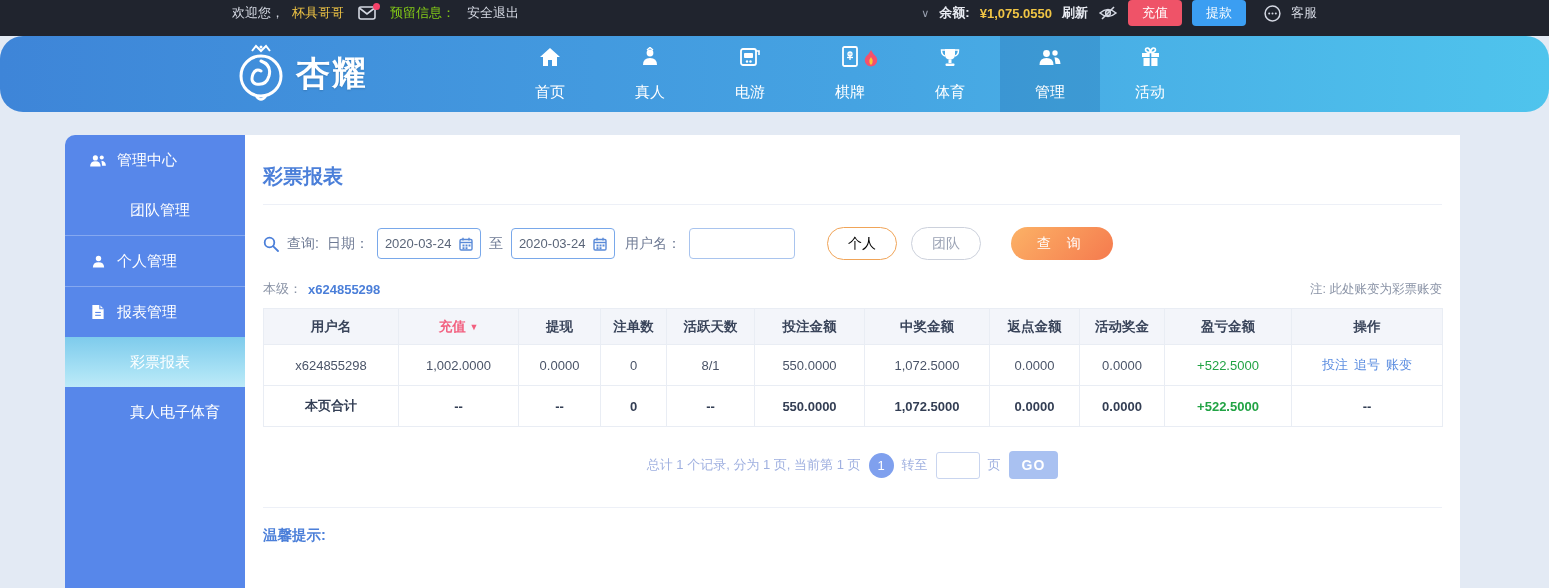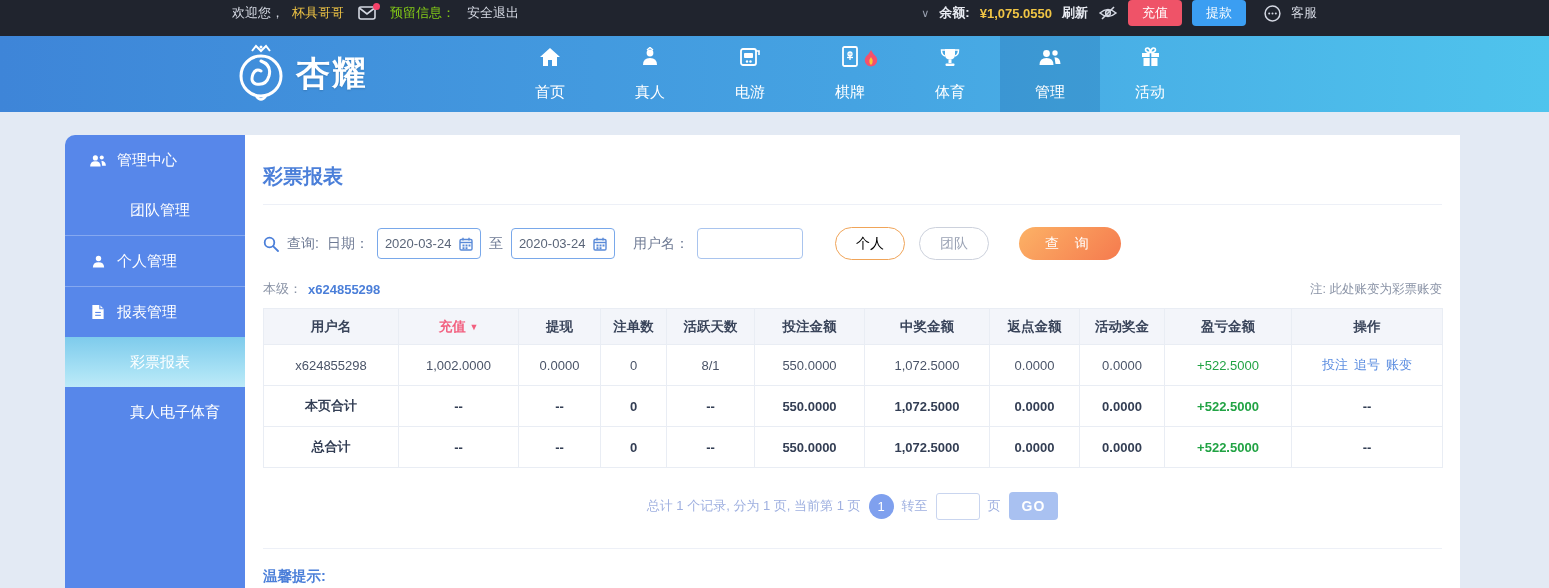--- a/index.html
+++ b/index.html
@@ -17,21 +17,21 @@
   .tb-chevron { color:#9aa1b0; font-size:11px; }
   .tb-balance { color:#f0c545; font-weight:bold; }
   .tb-btn { border:none; border-radius:4px; color:#fff; font-size:13px; padding:4px 14px; cursor:pointer; }
   .tb-btn.recharge { background:#ef5368; }
   .tb-btn.withdraw { background:#3b9ef2; }
   .tb-icon { display:inline-flex; align-items:center; }
   .tb-label { color:#d4d8e2; }
   .tb-muted { color:#84cc16; }
 
   
-  .navbar { height:76px; background:linear-gradient(90deg,#3e85d8 0%,#45a3e2 55%,#4fc4ed 100%); display:flex; }
+  .navbar { height:76px; background:linear-gradient(90deg,#3e85d8 0%,#45a3e2 55%,#4fc4ed 100%); display:flex;border-radius:23px; }
   .nav-inner { width:1085px; margin:0 auto; display:flex; align-items:center; }
   .logo { display:flex; align-items:center; gap:6px; color:#fff; cursor:pointer; }
   .logo-emblem { position:relative; width:58px; height:62px; }
   .logo-text { font-size:34px; font-weight:bold; letter-spacing:2px; text-shadow:0 1px 2px rgba(0,0,0,.15); }
   .nav-items { display:flex; margin-left:132px; height:76px; }
   .nav-item { width:100px; height:76px; display:flex; flex-direction:column; align-items:center; justify-content:center; gap:5px; color:#fff; cursor:pointer; position:relative; }
   .nav-item.active { background:rgba(20,80,150,.22); }
   .nav-item .nav-label { font-size:15px;margin-top:11px; }
   .hot-badge { position:absolute; top:14px; right:22px; }
 
@@ -315,21 +315,21 @@
               <line x1="4" y1="0.8" x2="4" y2="3.5" stroke="#5a8ad8" stroke-width="1.4"></line>
               <line x1="10" y1="0.8" x2="10" y2="3.5" stroke="#5a8ad8" stroke-width="1.4"></line>
               <rect x="3.5" y="7.5" width="2" height="2" fill="#5a8ad8"></rect>
               <rect x="6.5" y="7.5" width="2" height="2" fill="#5a8ad8"></rect>
               <rect x="9.5" y="7.5" width="2" height="2" fill="#5a8ad8"></rect>
               <rect x="3.5" y="10.2" width="2" height="2" fill="#5a8ad8"></rect>
               <rect x="6.5" y="10.2" width="2" height="2" fill="#5a8ad8"></rect>
             </svg>
           </span>
       </span>
-      <span style="margin-left:10px;text-align:center;">用户名：</span>
+      <span style="margin-left:2px;text-align:center;">用户名：</span>
       <input class="user-input" value="" style="">
       <button class="pill personal">个人</button>
       <button class="pill team">团队</button>
       <button class="pill query">查 询</button>
     </div>
 
     <div class="level-row">
       <span>本级：</span>
       <span class="level-user">x624855298</span>
       <span class="level-note">注: 此处账变为彩票账变</span>
@@ -386,33 +386,20 @@
           <td>--</td>
           <td>0</td>
           <td>--</td>
           <td>550.0000</td>
           <td>1,072.5000</td>
           <td>0.0000</td>
           <td>0.0000</td>
           <td class="green">+522.5000</td>
           <td>--</td>
         </tr>
-        <tr class="total">
-          <td>总合计</td>
-          <td>--</td>
-          <td>--</td>
-          <td>0</td>
-          <td>--</td>
-          <td>550.0000</td>
-          <td>1,072.5000</td>
-          <td>0.0000</td>
-          <td>0.0000</td>
-          <td class="green">+522.5000</td>
-          <td>--</td>
-        </tr>
       </tbody>
     </table>
 
     <div class="pagination">
       <span>总计 1 个记录, 分为 1 页, 当前第 1 页</span>
       <span class="page-badge">1</span>
       <span>转至</span>
       <input class="goto-input" style="">
       <span>页</span>
       <button class="go-btn">GO</button>

